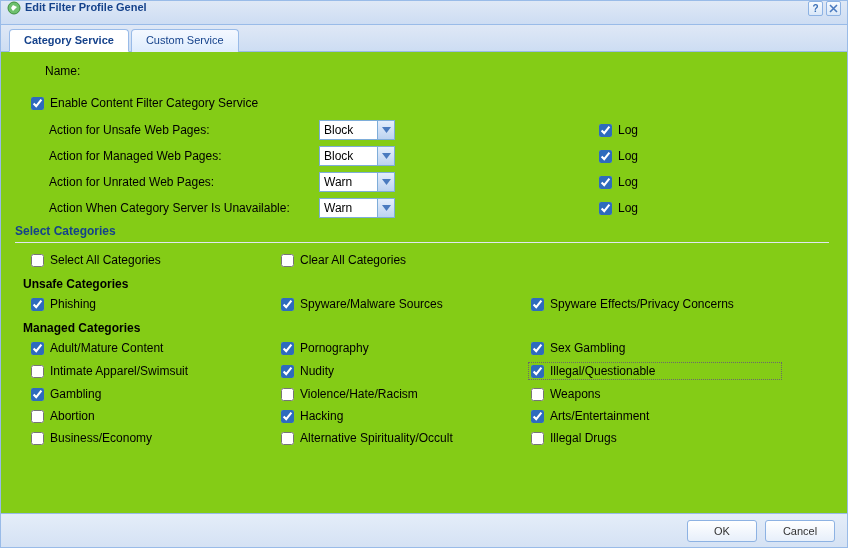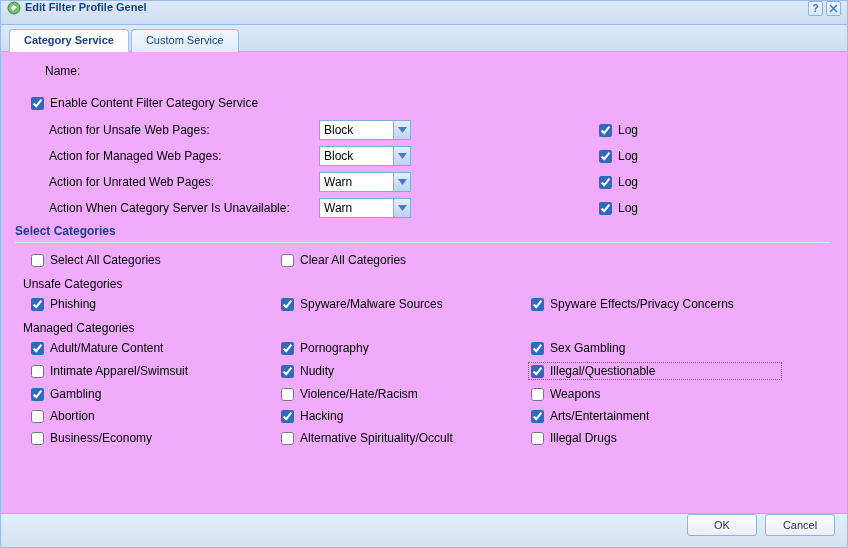--- a/index.html
+++ b/index.html
@@ -78,21 +78,21 @@
     background:#fff;
     font-weight:bold;
     border-bottom:1px solid #fff;
     margin-bottom:-1px;
   }
 
   .content-wrap {
     flex:1;
     position:relative;
     overflow:hidden;
-    background:#f0abfc;
+    background:#84cc16;
   }
   .content-scroller {
     position:absolute;
     inset:0;
     overflow-y:scroll;
     padding: 12px 18px 12px 30px;
   }
   .content-scroller::-webkit-scrollbar { width:16px; }
   .content-scroller::-webkit-scrollbar-track {
     background:#e8eef7;
@@ -130,21 +130,21 @@
   }
 
   .enable-row { margin-top:18px; margin-bottom:10px; padding-left:0; }
   .enable-row label { display:flex; align-items:center; gap:6px; }
 
   .action-block { padding-left: 18px; }
   .action-row { display:flex; align-items:center; margin-bottom:6px; }
   .action-label { width: 270px; }
   .combo {
     display:inline-flex;
-    width:92px;
+    width:76px;
     height:20px;
     border:1px solid #7eadd9;
   }
   .combo-input {
     flex:1;
     border:none;
     padding:2px 4px;
     font-family:inherit;
     font-size:12px;
     background:#fff;
@@ -187,35 +187,36 @@
     align-items:center;
     gap:6px;
     position:relative;
   }
   .cb.focused {
     outline:1px dotted #6a6a6a;
     padding:1px 2px;
     margin-left:-2px;
   }
   .subhead {
-    font-weight:normal;
+    font-weight:bold;
     margin:10px 0 6px -8px;
   }
 
   input[type=checkbox]{
     width:13px;height:13px;
     accent-color:#2e6bbd;
     margin:0;
   }
 
   .footer {
     border-top:1px solid #99bbe8;
     background: linear-gradient(#e4edf9,#d5e2f4);
     height:34px;
     display:flex;
+    align-items:center;
     justify-content:flex-end;
     padding-right:12px;
     gap:8px;
   }
   .btn {
     min-width:70px;
     height:22px;
     border:1px solid #8db2e3;
     border-radius:3px;
     background: linear-gradient(#ffffff,#e7effa);

